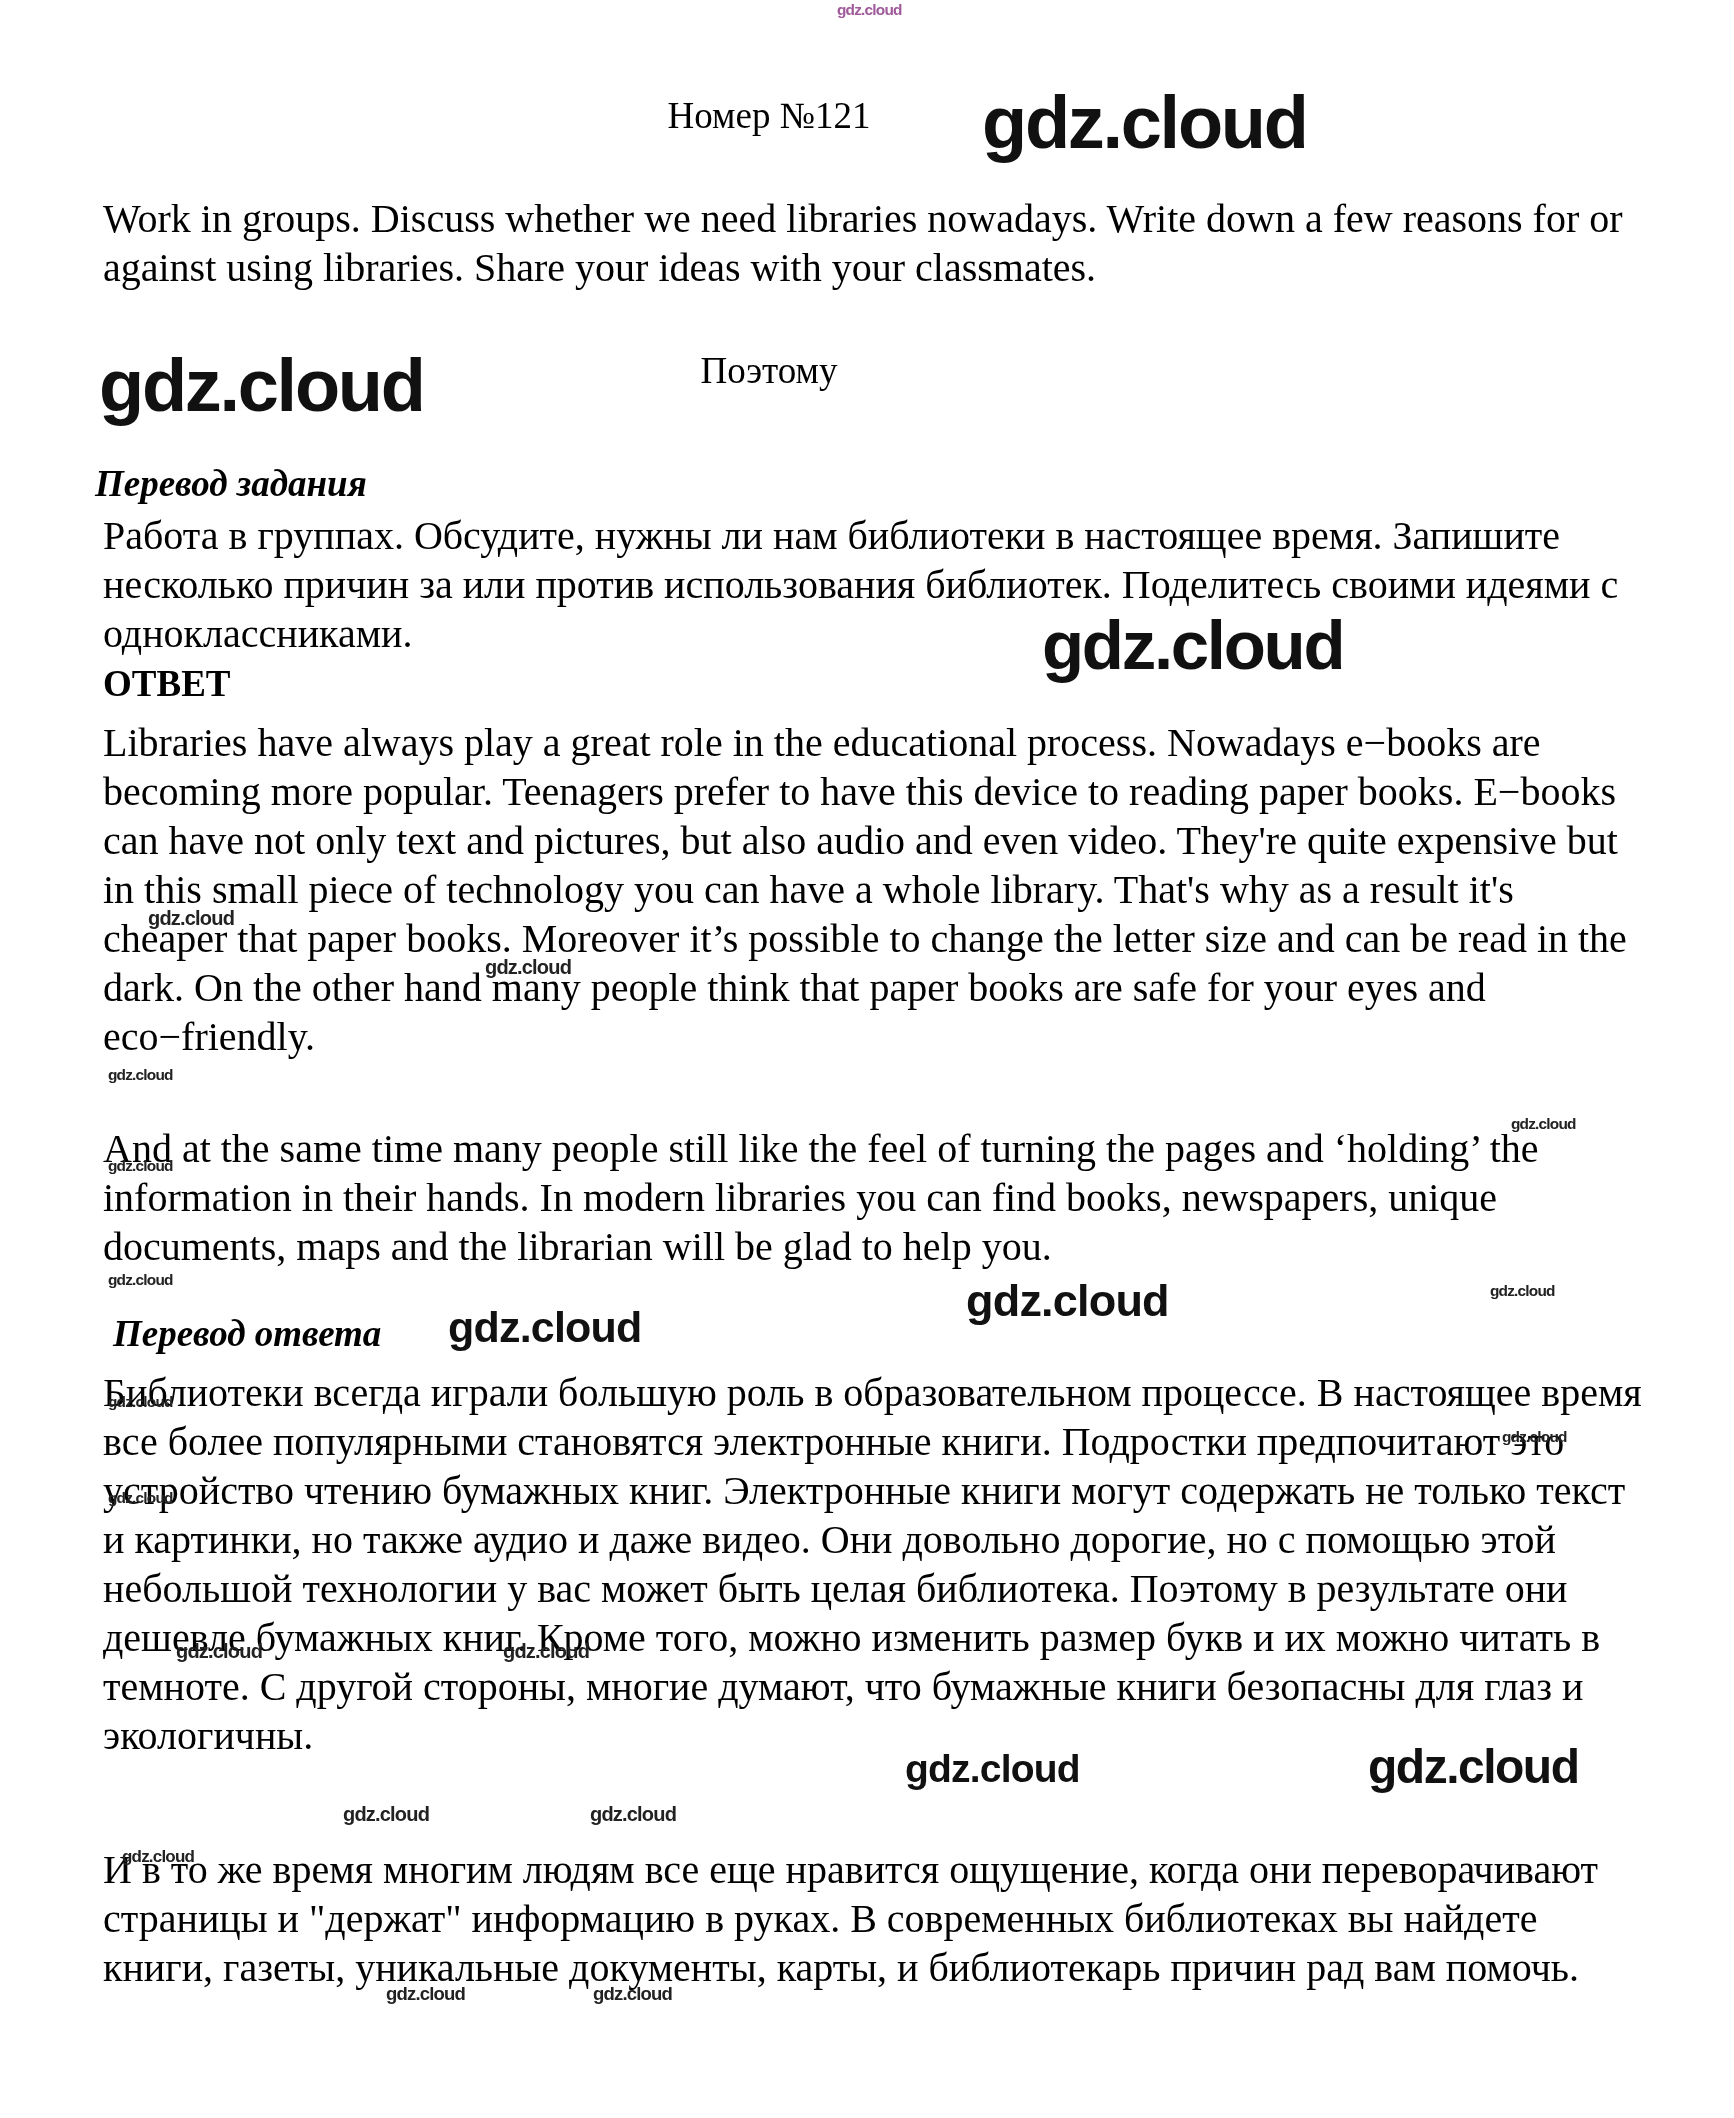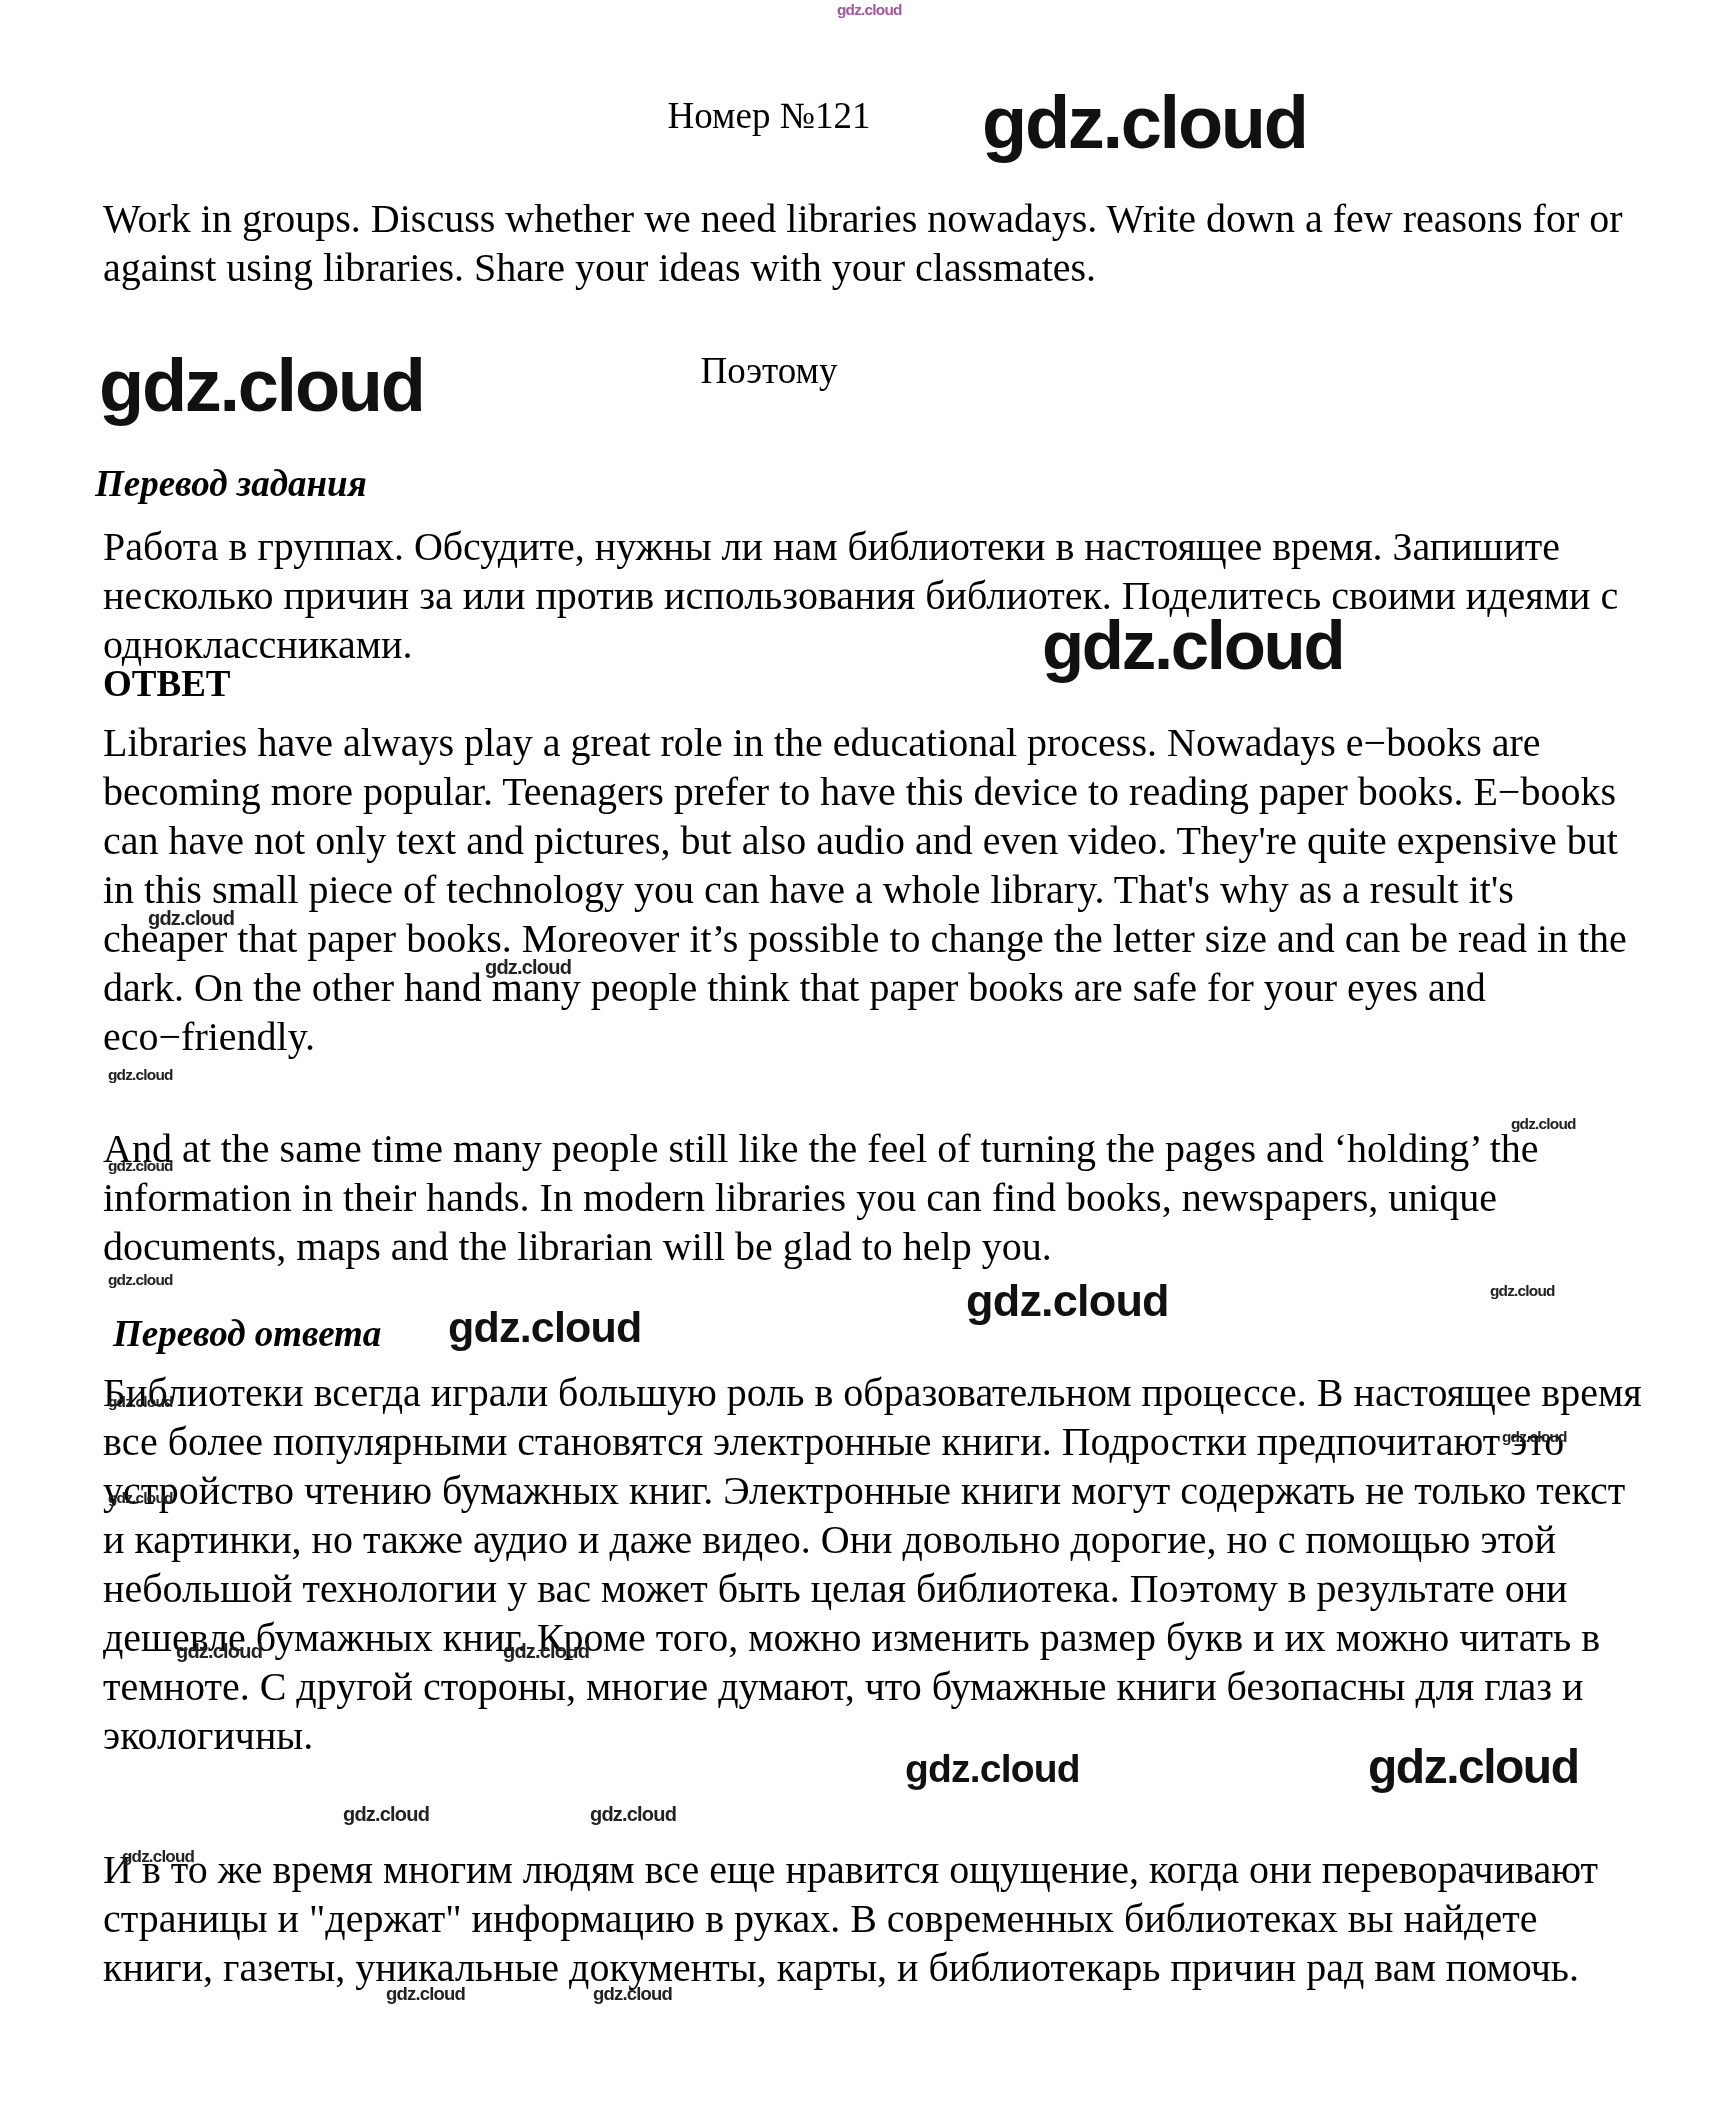--- a/index.html
+++ b/index.html
@@ -58,21 +58,21 @@
 <div class="page">
 
   <div class="abs centered-line" style="top:94px;">Номер №121</div>
 
   <div class="abs body-text" style="top:194px;">Work in groups. Discuss whether we need libraries nowadays. Write down a few reasons for or against using libraries. Share your ideas with your classmates.</div>
 
   <div class="abs centered-line" style="top:349px;">Поэтому</div>
 
   <div class="abs heading-bold-italic" style="left:95px;top:462px;">Перевод задания</div>
 
-  <div class="abs body-text" style="top:511px;margin-top:11px;">Работа в группах. Обсудите, нужны ли нам библиотеки в настоящее время. Запишите несколько причин за или против использования библиотек. Поделитесь своими идеями с одноклассниками.</div>
+  <div class="abs body-text" style="top:511px;">Работа в группах. Обсудите, нужны ли нам библиотеки в настоящее время. Запишите несколько причин за или против использования библиотек. Поделитесь своими идеями с одноклассниками.</div>
 
   <div class="abs heading-bold" style="left:103px;top:662px;">ОТВЕТ</div>
 
   <div class="abs body-text" style="top:718px;">Libraries have always play a great role in the educational process. Nowadays e−books are becoming more popular. Teenagers prefer to have this device to reading paper books. E−books can have not only text and pictures, but also audio and even video. They're quite expensive but in this small piece of technology you can have a whole library. That's why as a result it's cheaper that paper books. Moreover it’s possible to change the letter size and can be read in the dark. On the other hand many people think that paper books are safe for your eyes and eco−friendly.</div>
 
   <div class="abs body-text" style="top:1124px;">And at the same time many people still like the feel of turning the pages and ‘holding’ the information in their hands. In modern libraries you can find books, newspapers, unique documents, maps and the librarian will be glad to help you.</div>
 
   <div class="abs heading-bold-italic" style="left:103px;top:1312px;margin-left:10px;">Перевод ответа</div>
 
   <div class="abs body-text" style="top:1368px;">Библиотеки всегда играли большую роль в образовательном процессе. В настоящее время все более популярными становятся электронные книги. Подростки предпочитают это устройство чтению бумажных книг. Электронные книги могут содержать не только текст и картинки, но также аудио и даже видео. Они довольно дорогие, но с помощью этой небольшой технологии у вас может быть целая библиотека. Поэтому в результате они дешевле бумажных книг. Кроме того, можно изменить размер букв и их можно читать в темноте. С другой стороны, многие думают, что бумажные книги безопасны для глаз и экологичны.</div>

